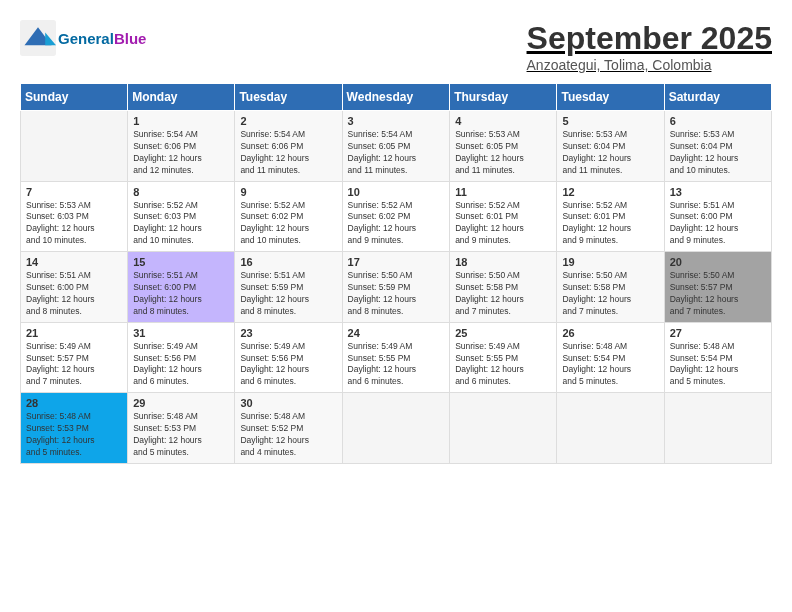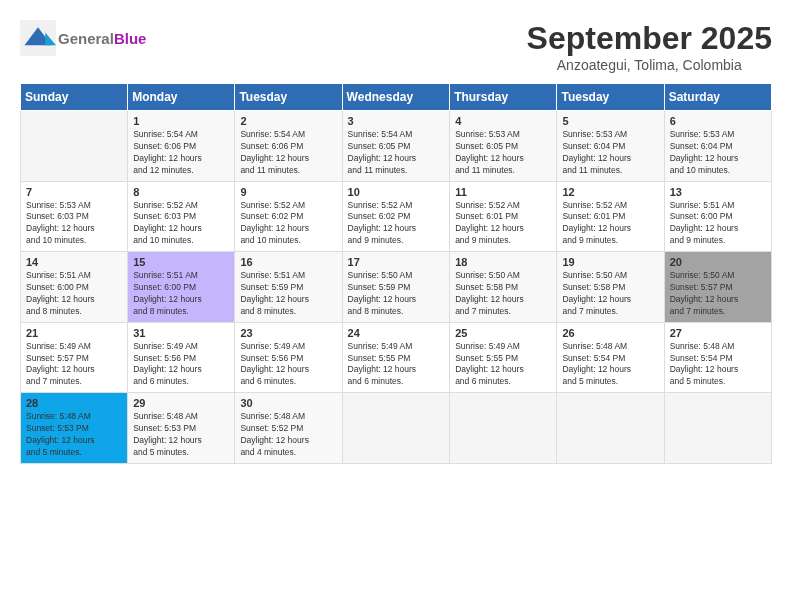--- a/index.html
+++ b/index.html
@@ -21,21 +21,22 @@
       align-items: center;
       font-size: 18px;
       font-weight: bold;
     }
     .logo-icon {
       width: 36px;
       height: 36px;
       margin-right: 2px;
     }
     .title-block {
-      text-align: center;
+      text-align: left;
+      text-decoration: underline;
     }
     .month-title {
       font-size: 32px;
       font-weight: bold;
       color: #333;
     }
     .location {
       font-size: 14px;
       color: #555;
     }
@@ -89,21 +90,21 @@
 
 <div class="header">
   <div class="logo">
     <svg class="logo-icon" viewBox="0 0 40 40">
       <rect x="0" y="0" width="40" height="40" rx="3" fill="#f0f0f0"></rect>
       <polygon points="20,8 35,28 5,28" fill="#2e6db4"></polygon>
       <polygon points="28,14 40,28 28,28" fill="#1a9ed4"></polygon>
     </svg>
     <div>
       <div>
-        <span style="color:#737373;font-size:15px;font-weight:bold;">General</span><span style="color:#a21caf;font-size:15px;font-weight:bold;">Blue</span>
+        <span style="color:#0369a1;font-size:15px;font-weight:bold;">General</span><span style="color:#a21caf;font-size:15px;font-weight:bold;">Blue</span>
       </div>
     </div>
   </div>
   <div class="title-block">
     <div class="month-title">September 2025</div>
     <div class="location">Anzoategui, Tolima, Colombia</div>
   </div>
 </div>
 
 <table class="calendar">

